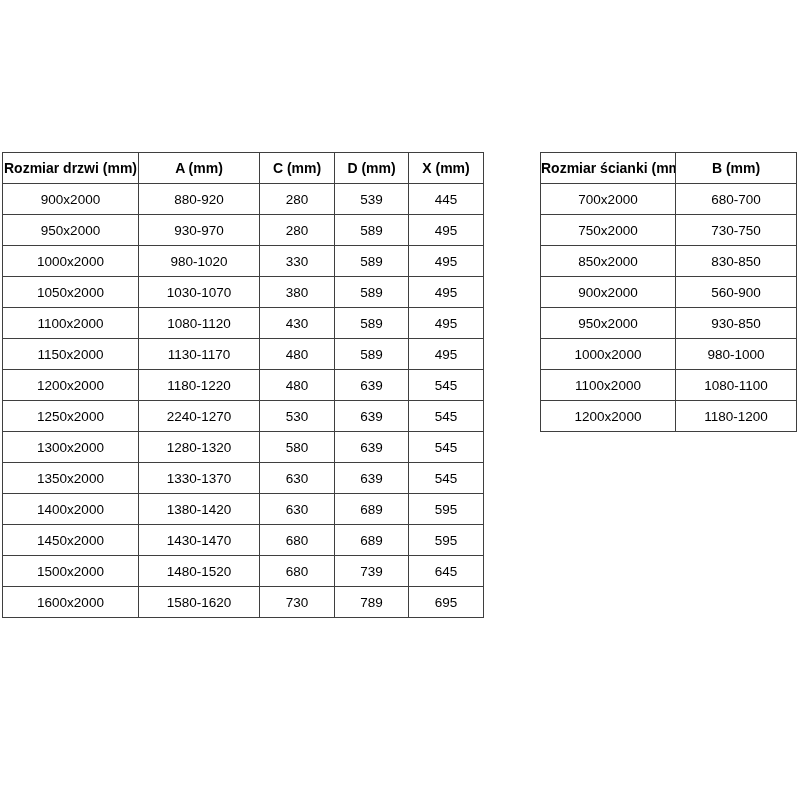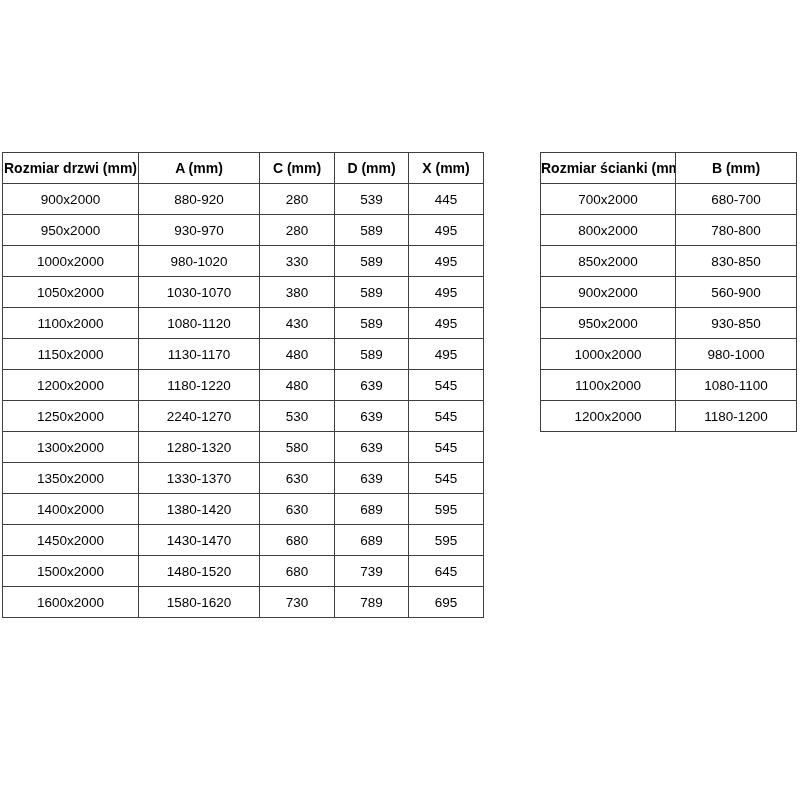--- a/index.html
+++ b/index.html
@@ -188,22 +188,22 @@
           <th>Rozmiar ścianki (mm)</th>
           <th>B (mm)</th>
         </tr>
       </thead>
       <tbody>
         <tr>
           <td>700x2000</td>
           <td>680-700</td>
         </tr>
         <tr>
-          <td>800x2000</td>
-          <td>780-800</td>
+          <td>750x2000</td>
+          <td>730-750</td>
         </tr>
         <tr>
           <td>850x2000</td>
           <td>830-850</td>
         </tr>
         <tr>
           <td>900x2000</td>
           <td>560-900</td>
         </tr>
         <tr>

